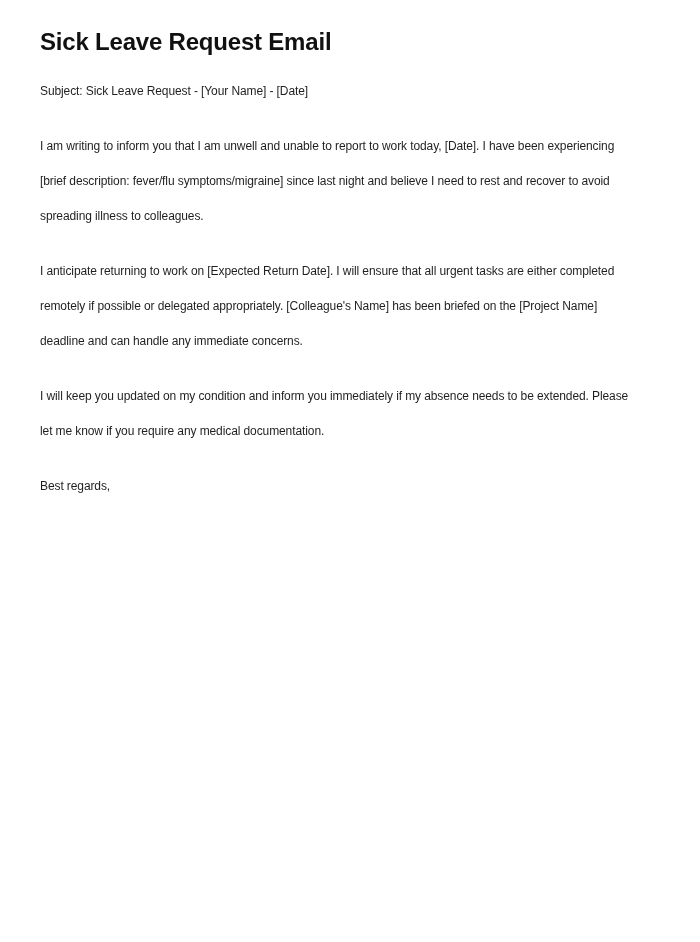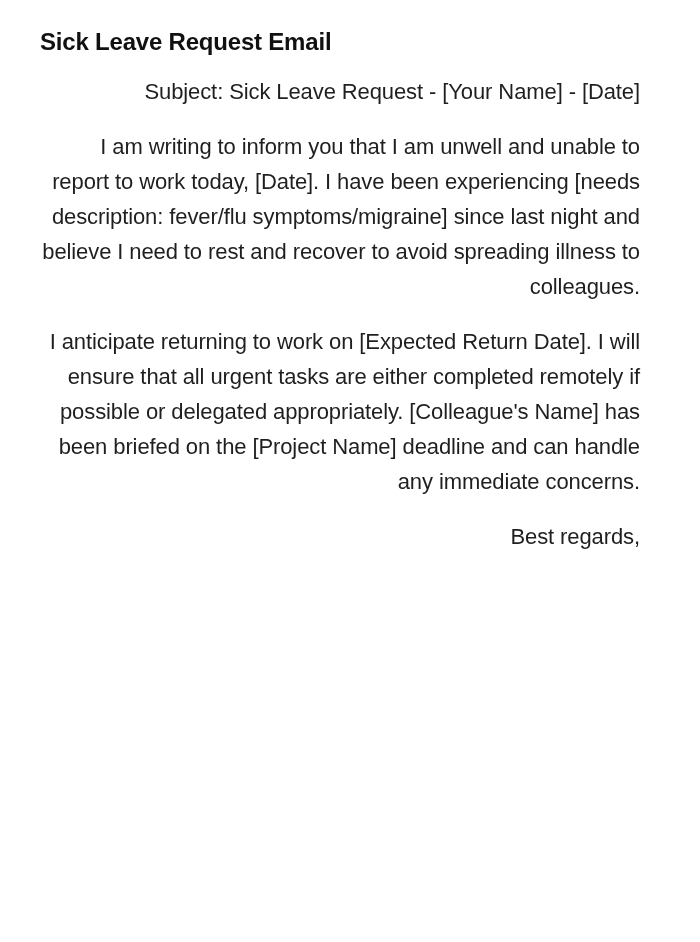--- a/index.html
+++ b/index.html
@@ -20,40 +20,40 @@
   }
   .doc-title {
     font-size: 24px;
     line-height: 32px;
     font-weight: 700;
     color: #111111;
     margin: 0 0 16px 0;
     letter-spacing: -0.2px;
   }
   .doc-text {
-    font-size: 22px;
+    font-size: 12px;
     line-height: 35px;
     font-weight: 400;
     margin: 0 0 20px 0;
     max-width: 600px;
     letter-spacing: -0.1px;
-    text-align: right;
   }
 </style>
 </head>
 <body>
 
 <div class="page">
   <h1 class="doc-title">Sick Leave Request Email</h1>
 
   <p class="doc-text">Subject: Sick Leave Request - [Your Name] - [Date]</p>
 
 
-  <p class="doc-text">I am writing to inform you that I am unwell and unable to report to work today, [Date]. I have been experiencing [needs description: fever/flu symptoms/migraine] since last night and believe I need to rest and recover to avoid spreading illness to colleagues.</p>
+  <p class="doc-text">I am writing to inform you that I am unwell and unable to report to work today, [Date]. I have been experiencing [brief description: fever/flu symptoms/migraine] since last night and believe I need to rest and recover to avoid spreading illness to colleagues.</p>
 
   <p class="doc-text">I anticipate returning to work on [Expected Return Date]. I will ensure that all urgent tasks are either completed remotely if possible or delegated appropriately. [Colleague's Name] has been briefed on the [Project Name] deadline and can handle any immediate concerns.</p>
 
+  <p class="doc-text">I will keep you updated on my condition and inform you immediately if my absence needs to be extended. Please let me know if you require any medical documentation.</p>
 
 
   <p class="doc-text">Best regards,</p>
 
 
 </div>
 
 </body></html>

